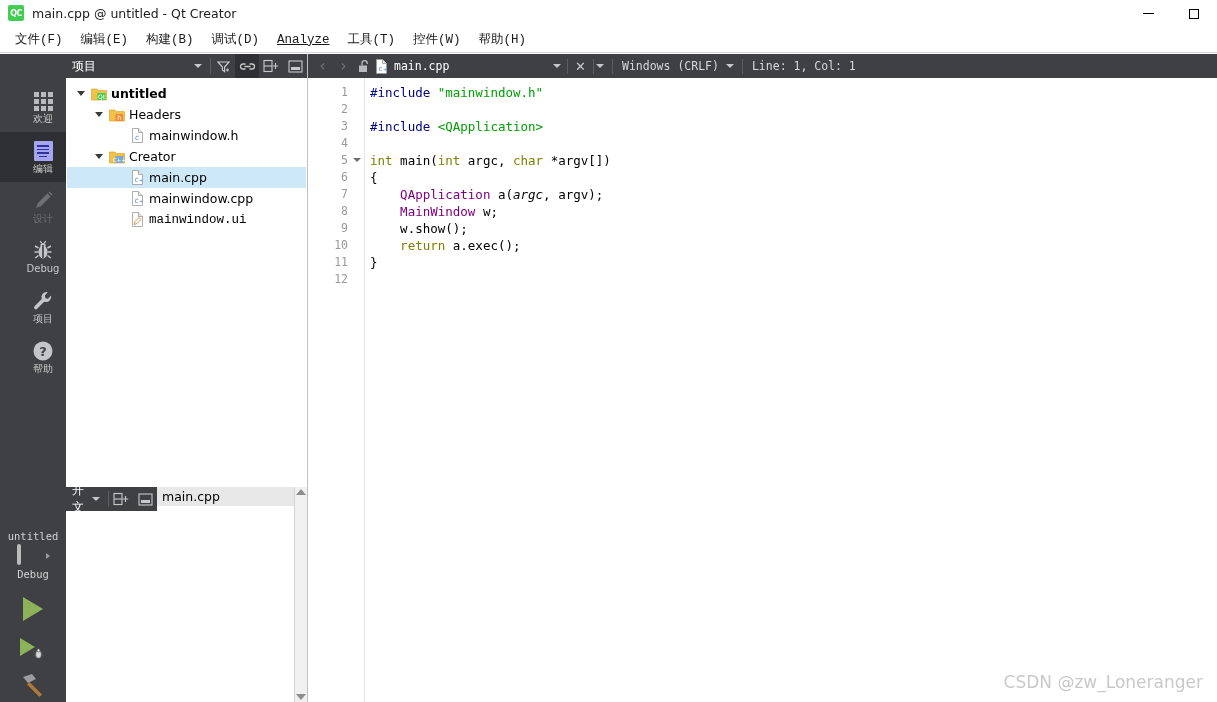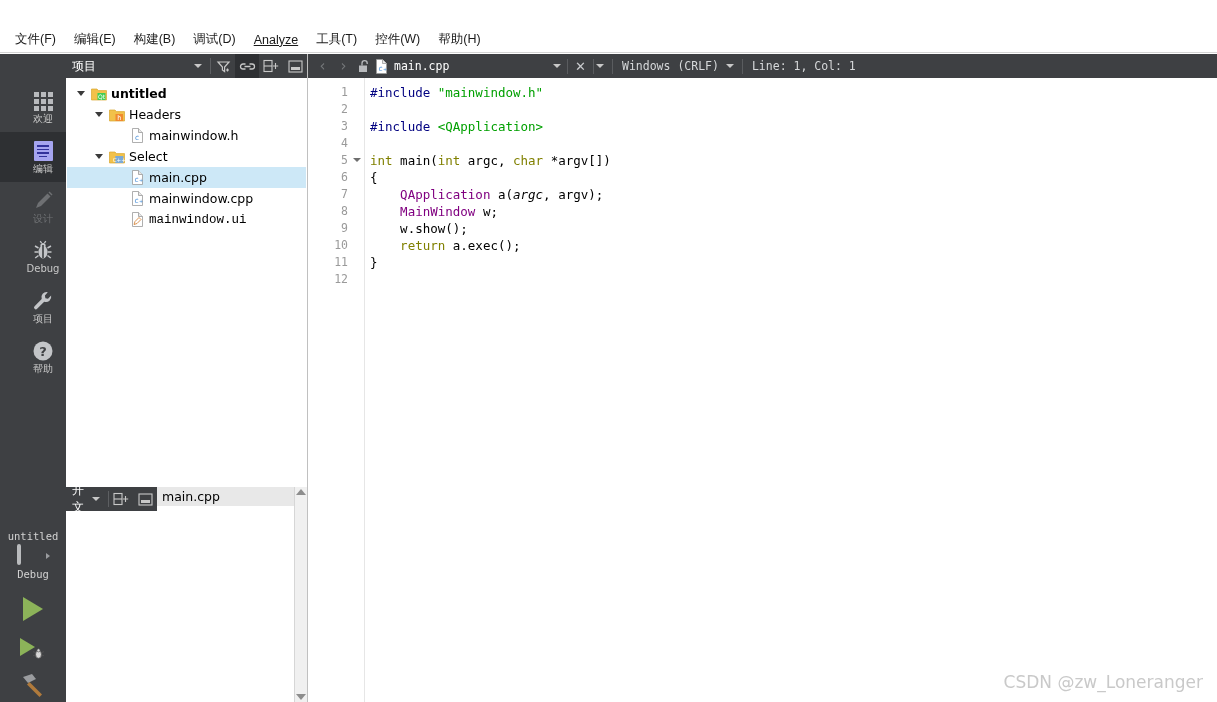--- a/index.html
+++ b/index.html
@@ -49,21 +49,21 @@
   .menubar {
     position: absolute; left: 0; top: 27px; width: 1217px; height: 26px;
     background: #ffffff;
     display: flex; align-items: center;
     border-bottom: 1px solid #d4d4d4;
     padding-left: 6px;
   }
   .menu-item {
     padding: 3px 9px;
     font-size: 12.5px; color: #1a1a1a;
-    font-family: Liberation Sans, sans-serif;
+    font-family: Liberation Mono, monospace;
     cursor: default; white-space: nowrap;
   }
   .menu-item u { text-decoration: underline; }
 
   
   .modebar {
     position: absolute; left: 0; top: 54px; width: 66px; height: 648px;
     background: #3e4043;
   }
   .mode-item {
@@ -277,20 +277,32 @@
     position: absolute; right: 14px; bottom: 10px;
     font-size: 17px; color: #c9c9c9;
     font-family: "DejaVu Sans", sans-serif;
   }
 </style>
 </head>
 <body>
 
 <div id="app">
 
+  <div class="titlebar">
+    <div class="qc-logo">QC</div>
+    <div class="title-text">main.cpp @ untitled - Qt Creator</div>
+    <div class="win-controls">
+      <div class="win-btn">
+          <span class="win-min-glyph"></span>
+        </div>
+      <div class="win-btn">
+          <span class="win-max-glyph"></span>
+        </div>
+    </div>
+  </div>
 
   <div class="menubar">
     <div class="menu-item"><span>文件(F)</span></div>
     <div class="menu-item"><span>编辑(E)</span></div>
     <div class="menu-item"><span>构建(B)</span></div>
     <div class="menu-item"><span>调试(D)</span></div>
     <div class="menu-item"><u>Analyze</u></div>
     <div class="menu-item"><span>工具(T)</span></div>
     <div class="menu-item"><span>控件(W)</span></div>
     <div class="menu-item"><span>帮助(H)</span></div>
@@ -485,21 +497,21 @@
         <span class="tw">
             <span class="arrow"></span>
           </span>
         <span class="ticon">
           <svg width="16" height="14" viewBox="0 0 16 14">
               <path d="M0.5 2 H6 L7.4 3.6 H15.5 V13 H0.5 Z" fill="#f2c14a" stroke="#d9a62f" stroke-width="0.7"></path>
               <rect x="6.3" y="6" width="8" height="7" fill="#7aa9d6"></rect>
               <text x="10.3" y="12.3" text-anchor="middle" font-size="5.5" fill="#fff" font-family="DejaVu Sans, sans-serif">C++</text>
             </svg>
         </span>
-        <span class="tlabel">Select</span>
+        <span class="tlabel">Creator</span>
       </div>
 
       <div class="tree-row selected" style="padding-left:44px;">
         <span class="tw"></span>
         <span class="ticon">
           <svg width="13" height="15" viewBox="0 0 13 15">
               <path d="M1.5 0.5 H7.5 L11.5 4.5 V14.5 H1.5 Z" fill="#fff" stroke="#9a9a9a" stroke-width="0.8"></path>
               <path d="M7.5 0.5 V4.5 H11.5" fill="#e8e8e8" stroke="#9a9a9a" stroke-width="0.8"></path>
               <text x="5.5" y="12" text-anchor="middle" font-size="7.5" fill="#4a90d9" font-family="DejaVu Sans, sans-serif">c</text>
               <text x="10" y="12" text-anchor="middle" font-size="5" fill="#4a90d9" font-family="DejaVu Sans, sans-serif">+</text>

